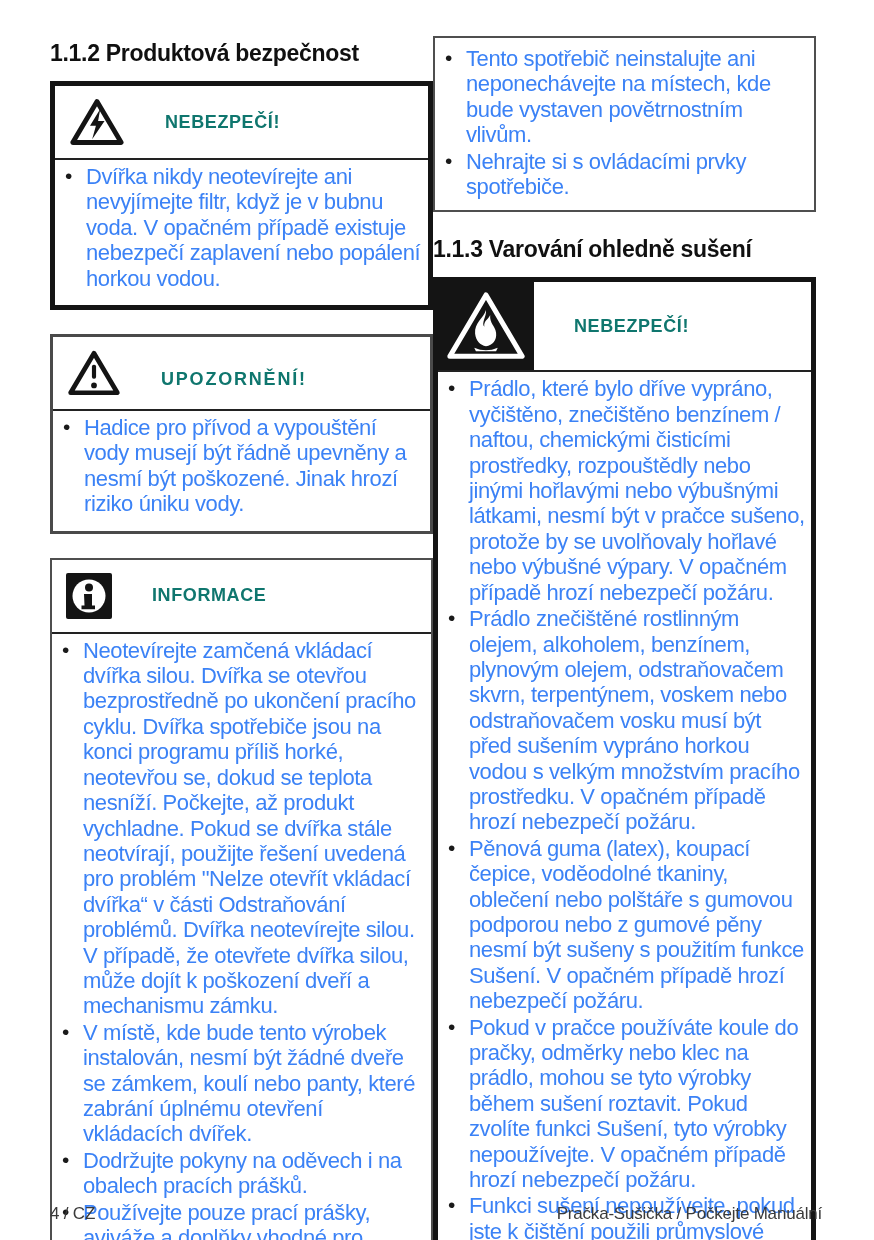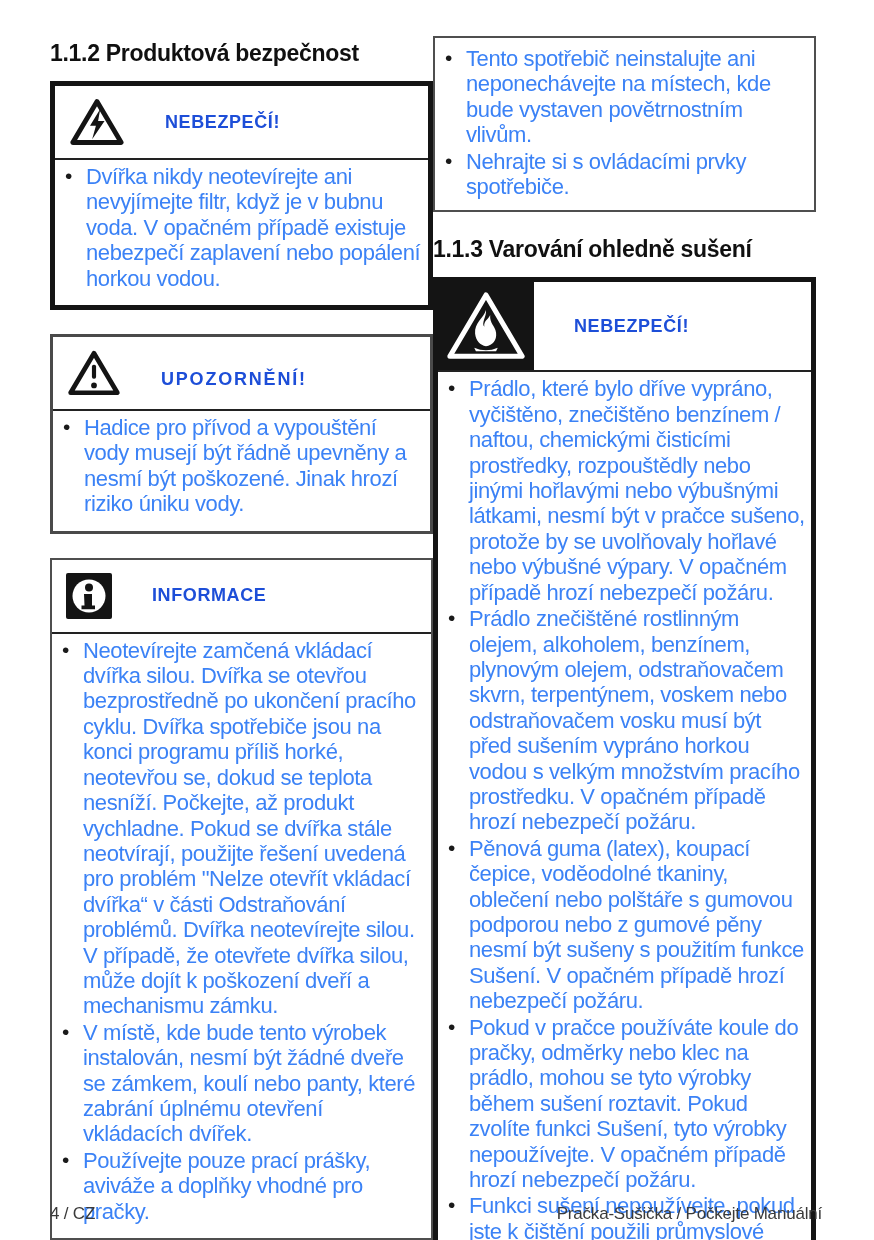--- a/index.html
+++ b/index.html
@@ -43,21 +43,21 @@
   }
   .box-header .hdr-icon{
     display:inline-flex;
     align-items:center;
     justify-content:center;
     margin-left:4px;
   }
   .box-title{
     font-size:18px;
     font-weight:bold;
-    color:#1d4ed8;
+    color:#0f766e;
     letter-spacing:0.6px;
     margin-left:40px;
   }
   .box-title.spaced{letter-spacing:1.8px;margin-top:12px;}
   .flame-header{
     display:flex;
     align-items:center;
     border-bottom:2px solid #222;
     padding:0;
     min-height:88px;
@@ -149,20 +149,21 @@
               <circle cx="23" cy="23" r="16.5" fill="#ffffff"></circle>
               <circle cx="23" cy="14.5" r="4" fill="#141414"></circle>
               <path d="M18 21 h8 v11.5 h3 v3.8 h-13.5 v-3.8 h3 z" fill="#141414"></path>
             </svg>
           </span>
           <span class="box-title">INFORMACE</span>
         </div>
         <ul class="bullets">
           <li>Neotevírejte zamčená vkládací dvířka silou. Dvířka se otevřou bezprostředně po ukončení pracího cyklu. Dvířka spotřebiče jsou na konci programu příliš horké, neotevřou se, dokud se teplota nesníží. Počkejte, až produkt vychladne. Pokud se dvířka stále neotvírají, použijte řešení uvedená pro problém "Nelze otevřít vkládací dvířka“ v části Odstraňování problémů. Dvířka neotevírejte silou. V případě, že otevřete dvířka silou, může dojít k poškození dveří a mechanismu zámku.</li>
           <li>V místě, kde bude tento výrobek instalován, nesmí být žádné dveře se zámkem, koulí nebo panty, které zabrání úplnému otevření vkládacích dvířek.</li>
+          <li>Dodržujte pokyny na oděvech i na obalech pracích prášků.</li>
           <li>Používejte pouze prací prášky, aviváže a doplňky vhodné pro pračky.</li>
         </ul>
       </section>
     </div>
 
     <div class="col">
       <section class="box plain-box" style="margin-top:6px;">
         <ul class="bullets">
           <li>Tento spotřebič neinstalujte ani neponechávejte na místech, kde bude vystaven povětrnostním vlivům.</li>
           <li>Nehrajte si s ovládacími prvky spotřebiče.</li>

